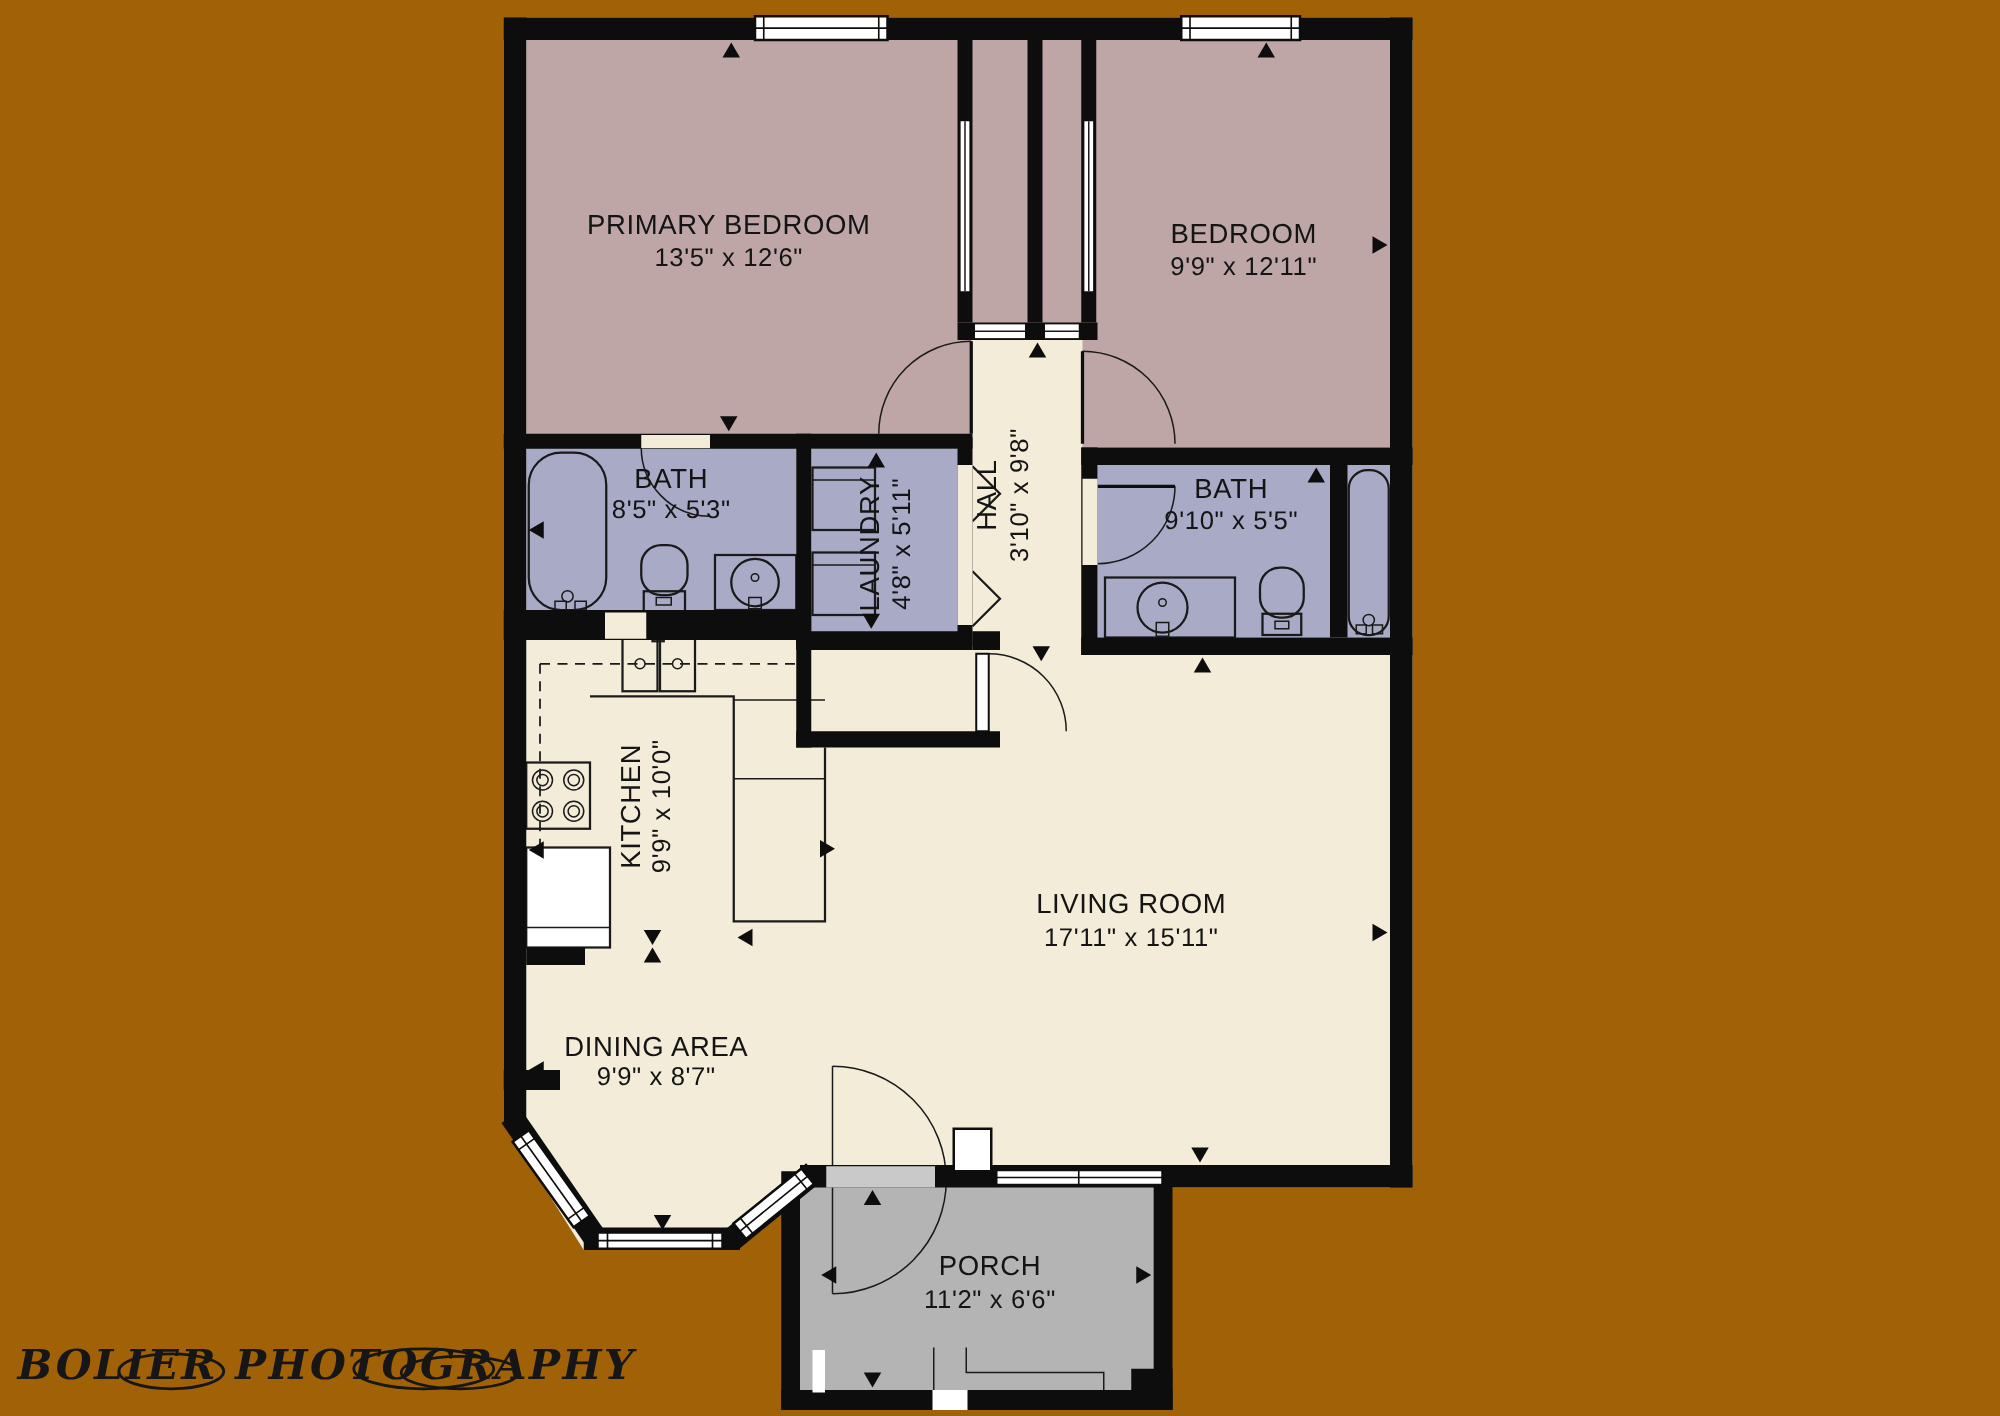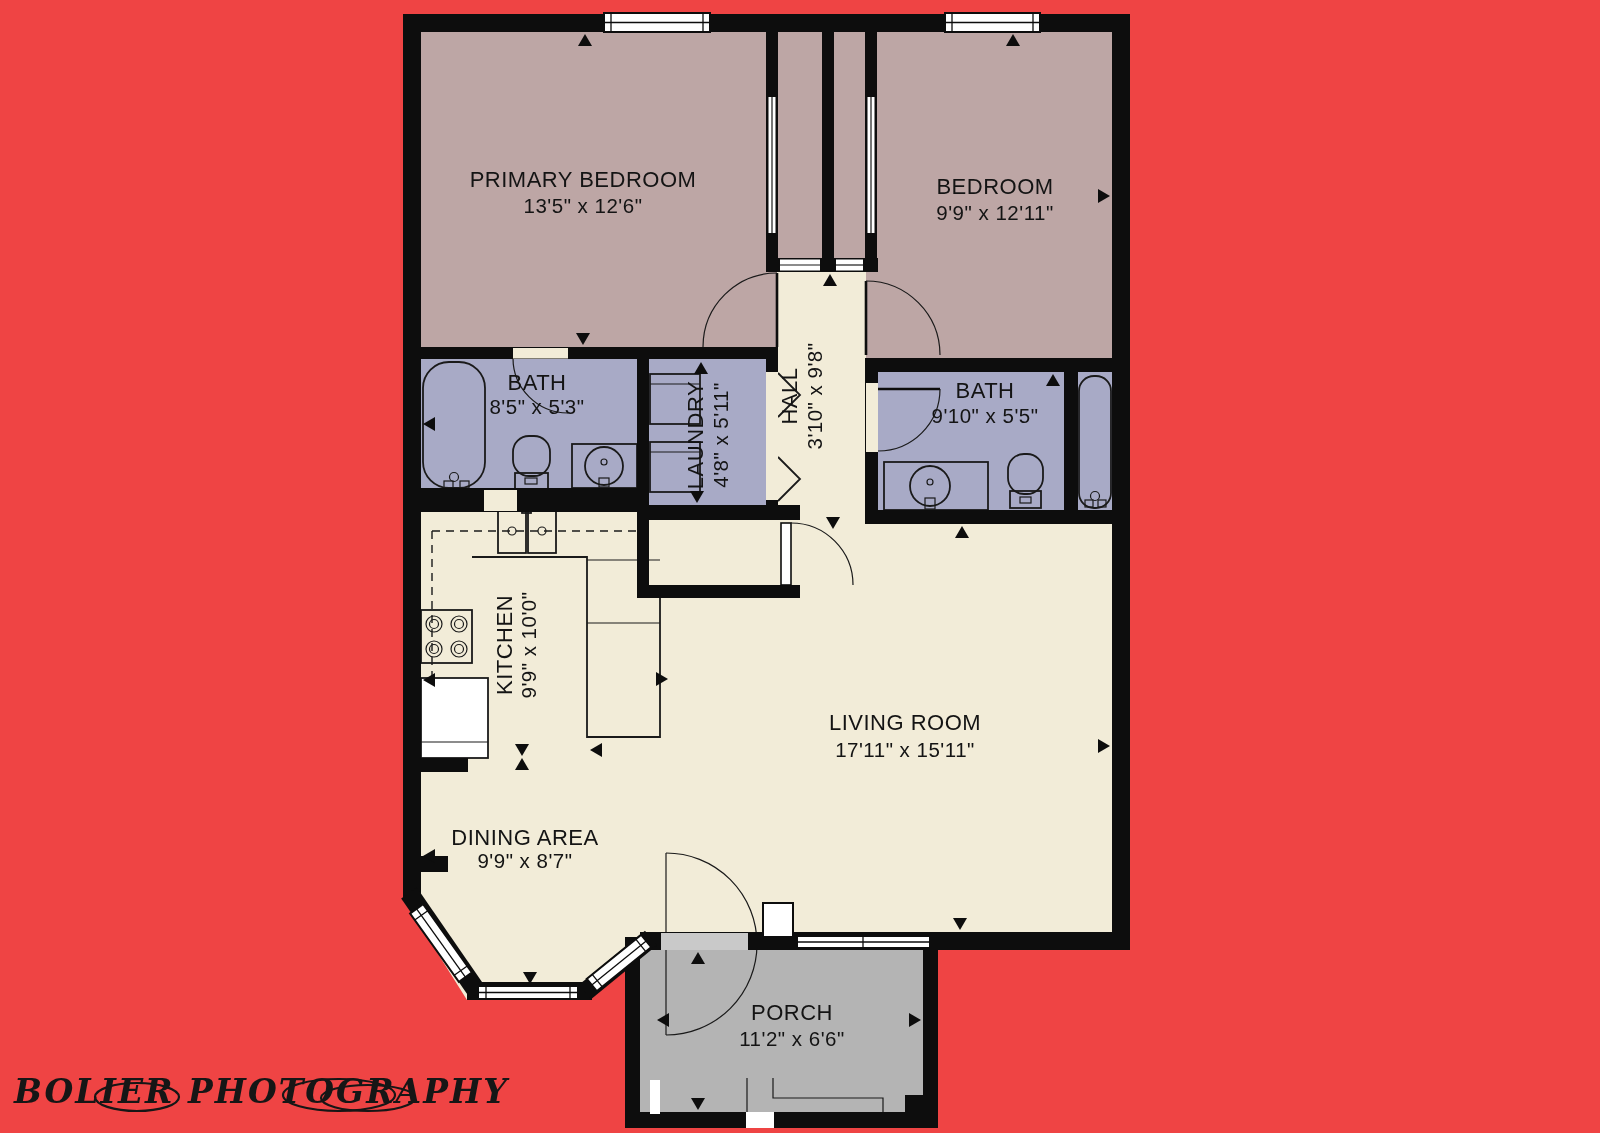--- a/index.html
+++ b/index.html
@@ -1,16 +1,16 @@
 <!DOCTYPE html>
 <html><head>
 <meta charset="utf-8">
 <style>
   html,body{margin:0;padding:0;background:#ffffff;}
-  .stage{position:relative;width:1600px;height:1133px;background:#ef4444;overflow:hidden;
+  .stage{position:relative;width:1600px;height:1133px;background:#a16207;overflow:hidden;
          font-family:"Liberation Sans",sans-serif;}
   svg{position:absolute;left:0;top:0;}
   .wall{fill:#0d0d0d;}
   .gapc{fill:#f2ecd8;}
   .gapw{fill:#ffffff;}
   .thres{fill:#c9c9c9;}
   .ln{stroke:#1a1a1a;stroke-width:1.8;fill:none;}
   .lnt{stroke:#1a1a1a;stroke-width:1.2;fill:none;}
   .leaf{stroke:#0d0d0d;stroke-width:2.6;fill:none;}
   .dash{stroke:#1a1a1a;stroke-width:1.4;stroke-dasharray:8 6;fill:none;}

